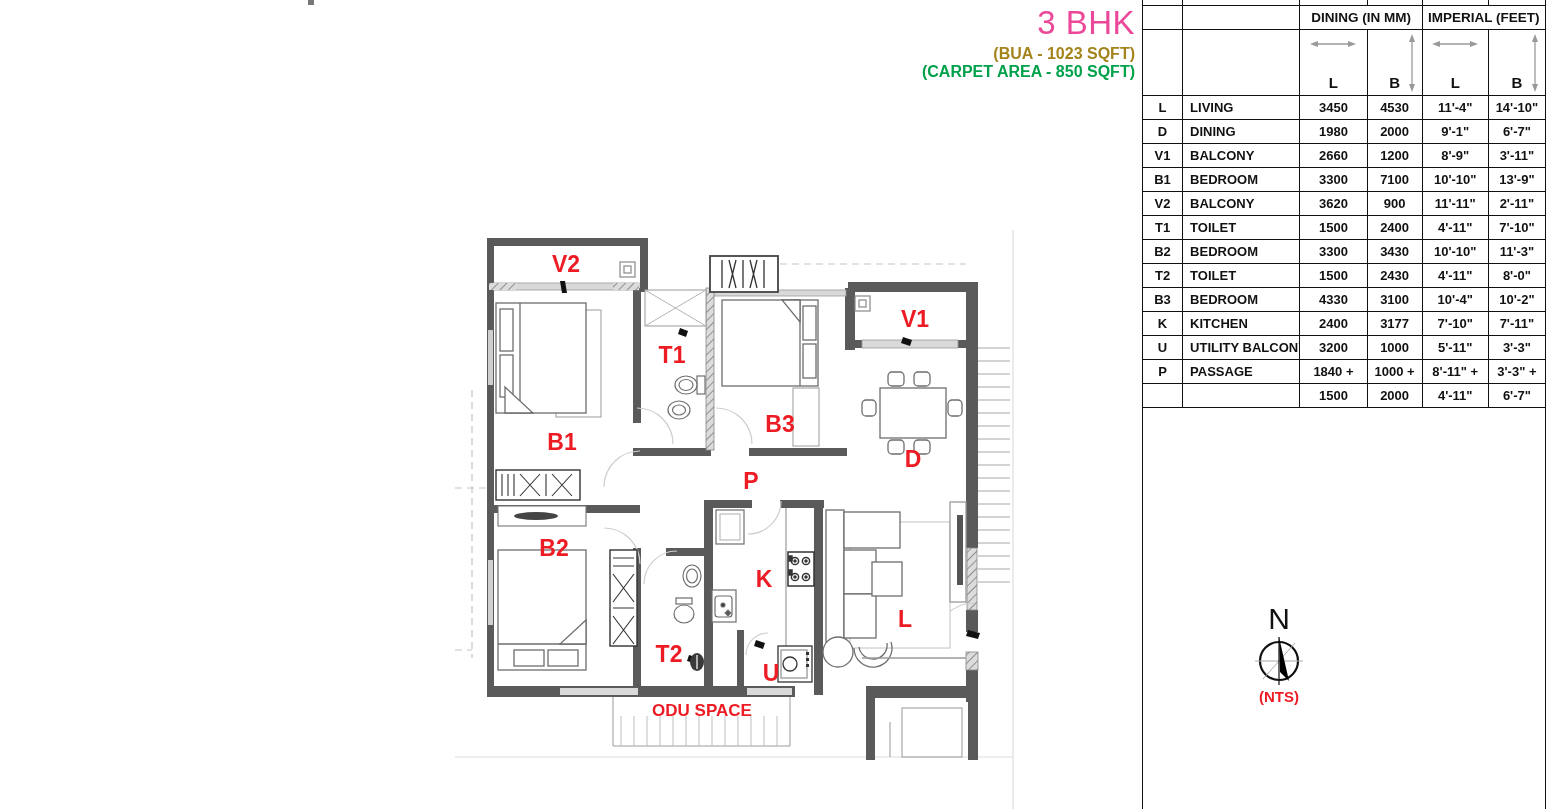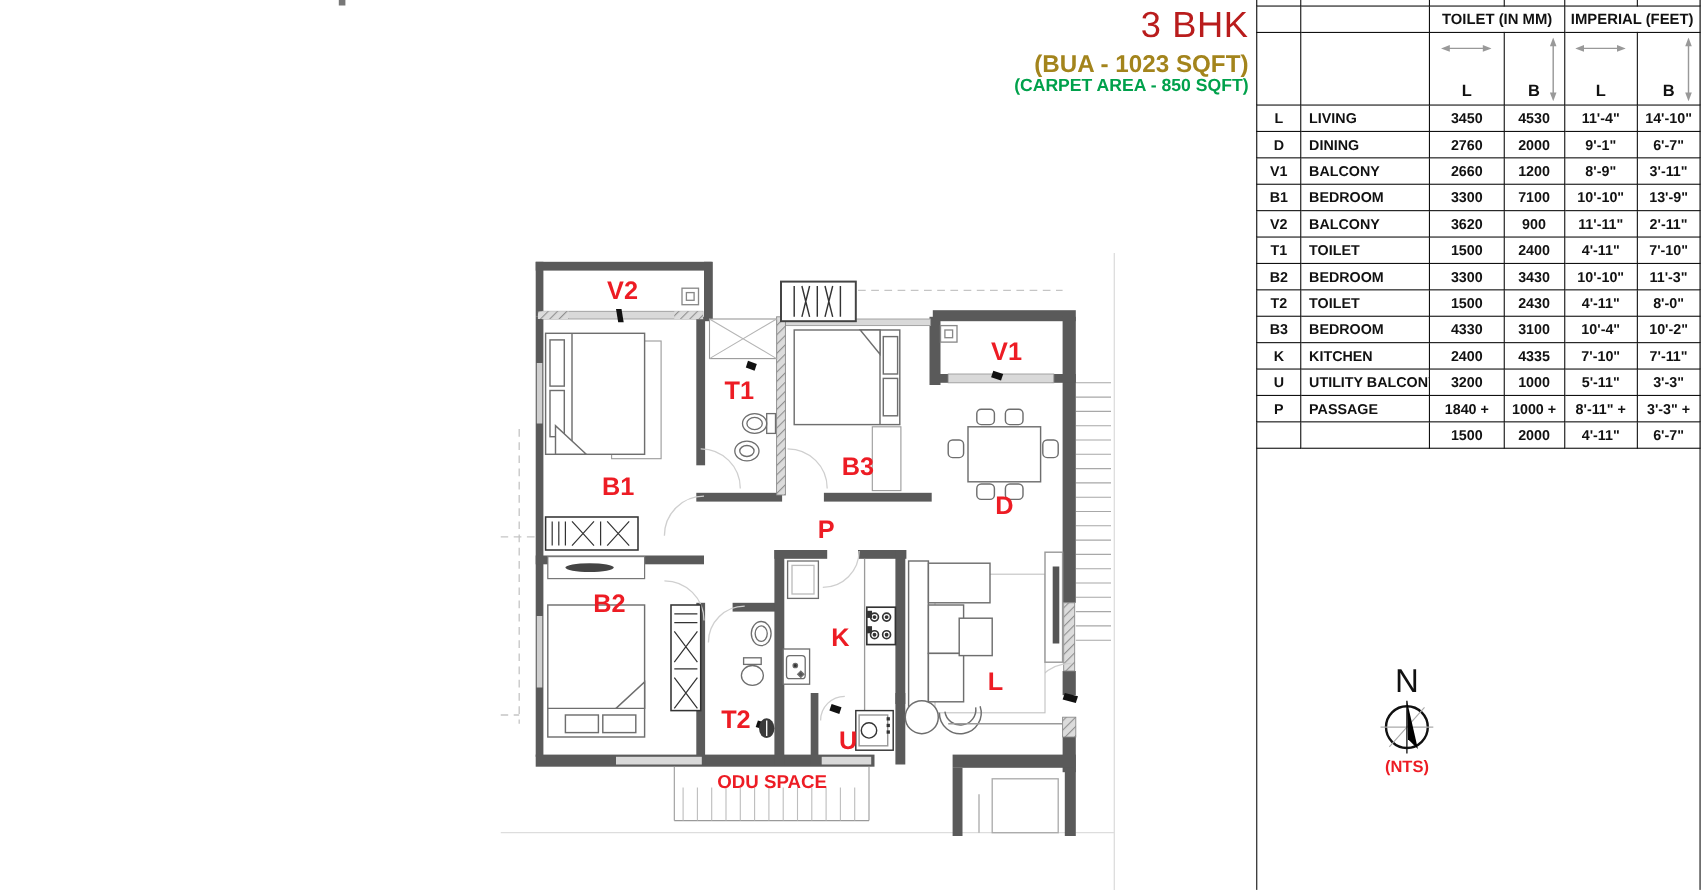--- a/index.html
+++ b/index.html
@@ -6,22 +6,22 @@
     --red:#ed1c24; --gold:#a3841c; --green:#00a14b;
     --wall:#5a5a5a; --wall-mid:#8a8a8a; --wall-light:#c9c9c9;
   }
   *{box-sizing:border-box; margin:0; padding:0;}
   html,body{width:1550px;height:809px;overflow:hidden;background:#fff;
     font-family:"Liberation Sans", sans-serif;}
   #page{position:relative;width:1550px;height:809px;background:#fff;}
 
   
   .titleblock{position:absolute;top:6px;right:415px;text-align:right;line-height:1.05;}
-  .titleblock .main{font-size:33px;font-weight:500;color:#b91c1c;letter-spacing:.5px;}
-  .titleblock .bua{font-size:22px;font-weight:700;color:var(--gold);margin-top:5px;}
+  .titleblock .main{font-size:33px;font-weight:500;color:#ec4899;letter-spacing:.5px;}
+  .titleblock .bua{font-size:16px;font-weight:700;color:var(--gold);margin-top:5px;}
   .titleblock .carpet{font-size:16px;font-weight:700;color:var(--green);margin-top:2px;}
 
   
   .side-panel{position:absolute;left:1142px;top:0;width:404px;height:809px;
     border-left:1.5px solid #111;border-right:1.5px solid #111;background:#fff;}
 
   
   .tablewrap{position:absolute;left:1142px;top:-19px;width:404px;z-index:2;}
   table.dims{border-collapse:collapse;table-layout:fixed;width:404px;background:#fff;}
   table.dims td{border:1.5px solid #111;font-size:13px;font-weight:700;color:#111;
@@ -322,21 +322,21 @@
           <td></td>
             <td></td>
             <td></td>
           <td></td>
             <td></td>
             <td></td>
         </tr>
         <tr class="ghead">
           <td></td>
           <td></td>
-          <td colspan="2">TOILET (IN MM)</td>
+          <td colspan="2">DINING (IN MM)</td>
           <td colspan="2">IMPERIAL (FEET)</td>
         </tr>
         <tr class="shead">
           <td></td>
           <td></td>
           <td>
             <span class="arrow-h">
               <svg width="46" height="10">
                   <line x1="6" y1="5" x2="40" y2="5" stroke="#999" stroke-width="1.3"></line>
                   <polygon points="0,5 8,2 8,8" fill="#999"></polygon>
@@ -382,21 +382,21 @@
             <td class="c-code">L</td>
             <td class="c-name">LIVING</td>
             <td class="c-num">3450</td>
             <td class="c-num">4530</td>
             <td class="c-num">11'-4"</td>
             <td class="c-num">14'-10"</td>
           </tr>
           <tr>
             <td class="c-code">D</td>
             <td class="c-name">DINING</td>
-            <td class="c-num">2760</td>
+            <td class="c-num">1980</td>
             <td class="c-num">2000</td>
             <td class="c-num">9'-1"</td>
             <td class="c-num">6'-7"</td>
           </tr>
           <tr>
             <td class="c-code">V1</td>
             <td class="c-name">BALCONY</td>
             <td class="c-num">2660</td>
             <td class="c-num">1200</td>
             <td class="c-num">8'-9"</td>
@@ -447,21 +447,21 @@
             <td class="c-name">BEDROOM</td>
             <td class="c-num">4330</td>
             <td class="c-num">3100</td>
             <td class="c-num">10'-4"</td>
             <td class="c-num">10'-2"</td>
           </tr>
           <tr>
             <td class="c-code">K</td>
             <td class="c-name">KITCHEN</td>
             <td class="c-num">2400</td>
-            <td class="c-num">4335</td>
+            <td class="c-num">3177</td>
             <td class="c-num">7'-10"</td>
             <td class="c-num">7'-11"</td>
           </tr>
           <tr>
             <td class="c-code">U</td>
             <td class="c-name">UTILITY BALCONY</td>
             <td class="c-num">3200</td>
             <td class="c-num">1000</td>
             <td class="c-num">5'-11"</td>
             <td class="c-num">3'-3"</td>

